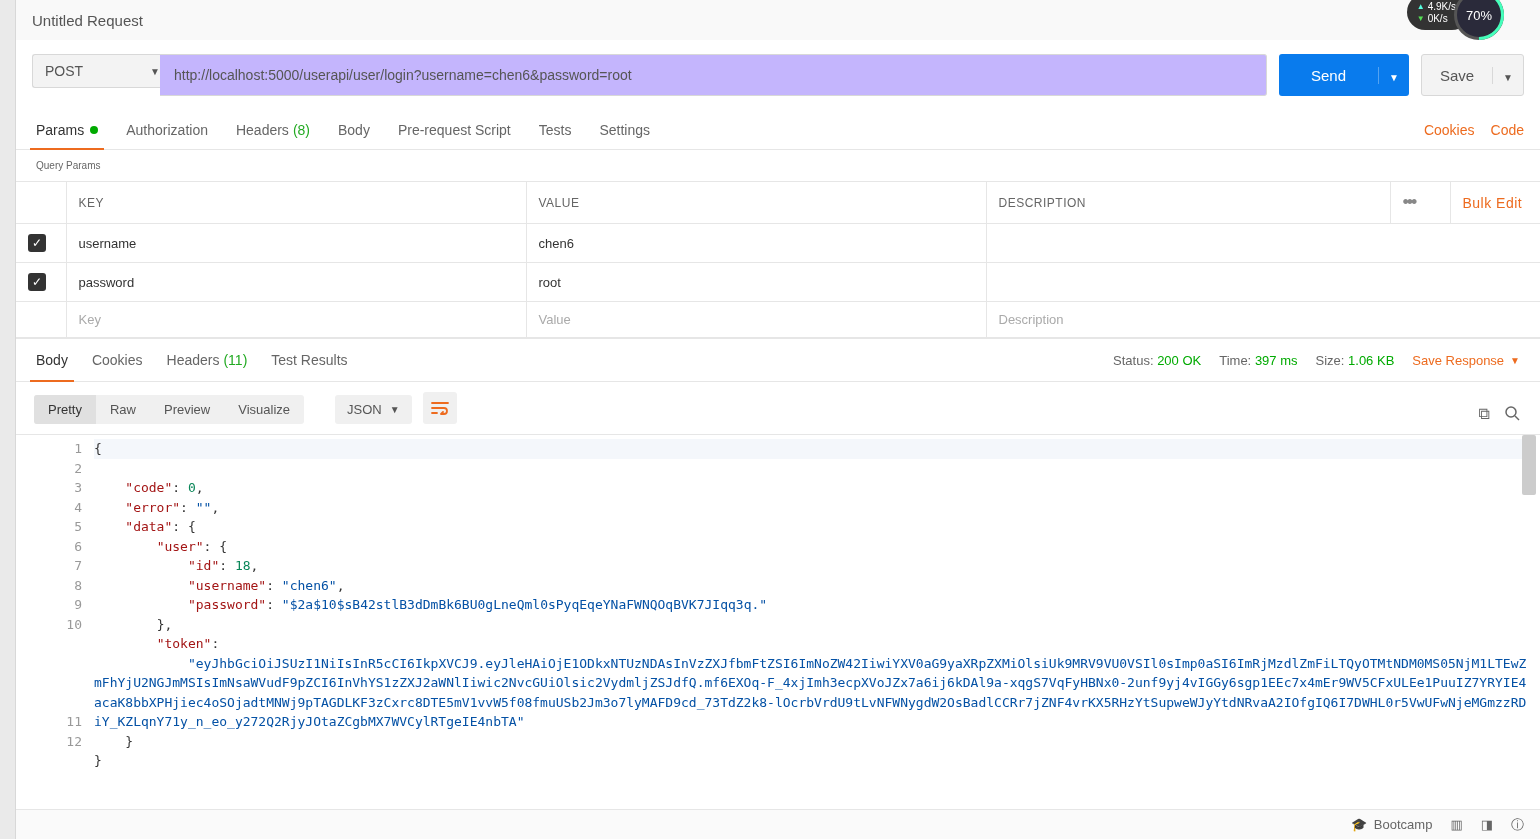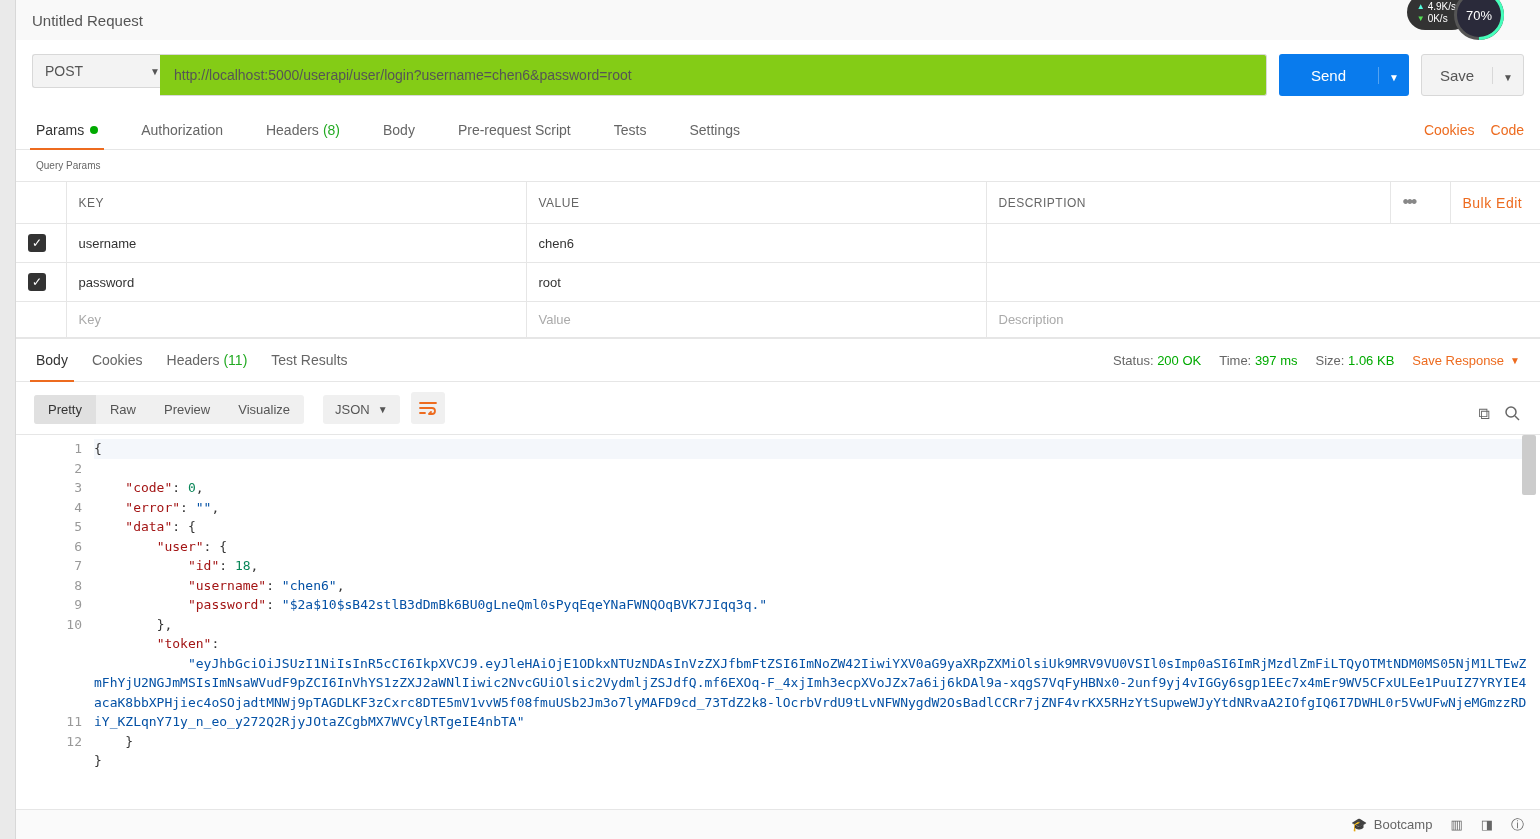--- a/index.html
+++ b/index.html
@@ -9,29 +9,29 @@
 .title-bar { height: 40px; display: flex; align-items: center; padding: 0 16px; background: #f9f9f9; }
 .title-text { color: #555; font-size: 15px; }
 .net-widget { position: absolute; right: 70px; top: -6px; height: 36px; background: #333; border-radius: 18px; color: #fff; font-size: 10px; display: flex; align-items: center; padding: 0 14px 0 10px; gap: 4px; }
 .net-line { display: flex; flex-direction: column; gap: 1px; }
 .net-row { display: flex; align-items: center; gap: 3px; }
 .net-arr { font-size: 8px; }
 .net-circle { position: absolute; right: 36px; top: -10px; width: 50px; height: 50px; border-radius: 50%; background: #2a2a3a; color: #fff; display: flex; align-items: center; justify-content: center; font-size: 13px; border: 3px solid #555; }
 .net-circle::before { content: ""; position: absolute; inset: -3px; border-radius: 50%; border: 3px solid transparent; border-top-color: #4fb; border-right-color: #4fb; transform: rotate(45deg); }
 .req-row { display: flex; gap: 12px; padding: 14px 16px; align-items: center; }
 .method-select { width: 140px; height: 34px; background: #f3f3f3; border: 1px solid #d8d8d8; border-radius: 3px 0 0 3px; display: flex; align-items: center; justify-content: space-between; padding: 0 12px; color: #555; font-size: 14px; border-right: none; }
-.url-input { flex: 1; height: 42px; border: 1px solid #d8d8d8; border-left: none; border-radius: 0 3px 3px 0; padding: 6px 14px; font-size: 14px; color: #555; background: #84cc16; outline: none; margin-left: -12px; }
+.url-input { flex: 1; height: 42px; border: 1px solid #d8d8d8; border-left: none; border-radius: 0 3px 3px 0; padding: 6px 14px; font-size: 14px; color: #555; background: #c4b5fd; outline: none; margin-left: -12px; }
 .btn { height: 42px; border: none; border-radius: 3px; font-size: 15px; cursor: pointer; display: flex; align-items: center; }
 .btn-send { background: #097bed; color: #fff; }
 .btn-send-main { padding: 0 32px; border-right: 1px solid rgba(255,255,255,.3); }
 .btn-send-drop { padding: 0 10px; }
 .btn-save { background: #f3f3f3; color: #555; border: 1px solid #d8d8d8; }
 .btn-save-main { padding: 0 18px; border-right: 1px solid #d8d8d8; }
 .btn-save-drop { padding: 0 10px; }
-.tabs { display: flex; align-items: center; border-bottom: 1px solid #e6e6e6; padding: 0 20px; gap: 43px; position: relative; height: 40px; }
+.tabs { display: flex; align-items: center; border-bottom: 1px solid #e6e6e6; padding: 0 20px; gap: 28px; position: relative; height: 40px; }
 .tab { color: #666; font-size: 14px; cursor: pointer; height: 100%; display: flex; align-items: center; position: relative; }
 .tab.active { color: #333; }
 .tab.active::after { content: ""; position: absolute; bottom: -1px; left: -6px; right: -6px; height: 2px; background: #ed6b1f; }
 .dot { width: 8px; height: 8px; border-radius: 50%; background: #0a0; margin-left: 6px; }
 .count { color: #2a2; margin-left: 4px; }
 .tab-links { position: absolute; right: 16px; display: flex; gap: 16px; }
 .link-orange { color: #ed6b1f; font-size: 14px; cursor: pointer; }
 .section-title { padding: 10px 20px; color: #666; font-size: 10px; }
 .params-table { width: 100%; border-collapse: collapse; }
 .params-table th, .params-table td { border: 1px solid #e6e6e6; padding: 10px 12px; text-align: left; font-weight: normal; font-size: 13px; }
@@ -45,21 +45,21 @@
 .placeholder-text { color: #aaa; }
 .dots-icon { color: #888; font-size: 18px; letter-spacing: -2px; }
 .resp-tabs { display: flex; align-items: center; border-top: 1px solid #e6e6e6; border-bottom: 1px solid #e6e6e6; padding: 0 20px; gap: 24px; height: 44px; position: relative; }
 .resp-meta { position: absolute; right: 20px; display: flex; gap: 18px; align-items: center; font-size: 13px; color: #666; }
 .meta-val-green { color: #0a0; }
 .save-resp { color: #ed6b1f; display: flex; align-items: center; gap: 6px; }
 .view-bar { display: flex; align-items: flex-end; padding: 10px 18px; gap: 7px; border-bottom: 1px solid #e6e6e6; }
 .view-seg { display: flex; background: #f0f0f0; border-radius: 3px; overflow: hidden; }
 .view-btn { padding: 7px 14px; font-size: 13px; color: #555; cursor: pointer; }
 .view-btn.active { background: #e0e0e0; color: #333; }
-.format-select { display: flex; align-items: center; gap: 8px; background: #f0f0f0; padding: 7px 12px; border-radius: 3px; color: #555; font-size: 13px; margin-left: 12px; }
+.format-select { display: flex; align-items: center; gap: 8px; background: #f0f0f0; padding: 7px 12px; border-radius: 3px; color: #555; font-size: 13px; margin-left: 24px; }
 .wrap-btn { width: 34px; height: 32px; background: #f0f0f0; border-radius: 3px; display: flex; align-items: center; justify-content: center; color: #ed6b1f; margin-left: 4px; }
 .view-right { position: absolute; right: 20px; display: flex; gap: 14px; color: #666; }
 .code-area { display: flex; flex: 1; overflow: hidden; font-family: Menlo, Consolas, monospace; font-size: 13px; line-height: 19.5px; position: relative; }
 .gutter { width: 78px; text-align: right; color: #999; padding: 4px 12px 4px 0; user-select: none; }
 .gutter div { height: 19.5px; }
 .code { flex: 1; padding: 4px 8px 4px 0; white-space: pre-wrap; word-break: break-all; color: #333; }
 .code .k { color: #a31515; }
 .code .n { color: #098658; }
 .code .s { color: #0451a5; }
 .code-scroll { position: absolute; right: 4px; top: 0; width: 14px; height: 60px; background: #ccc; border-radius: 2px; }

